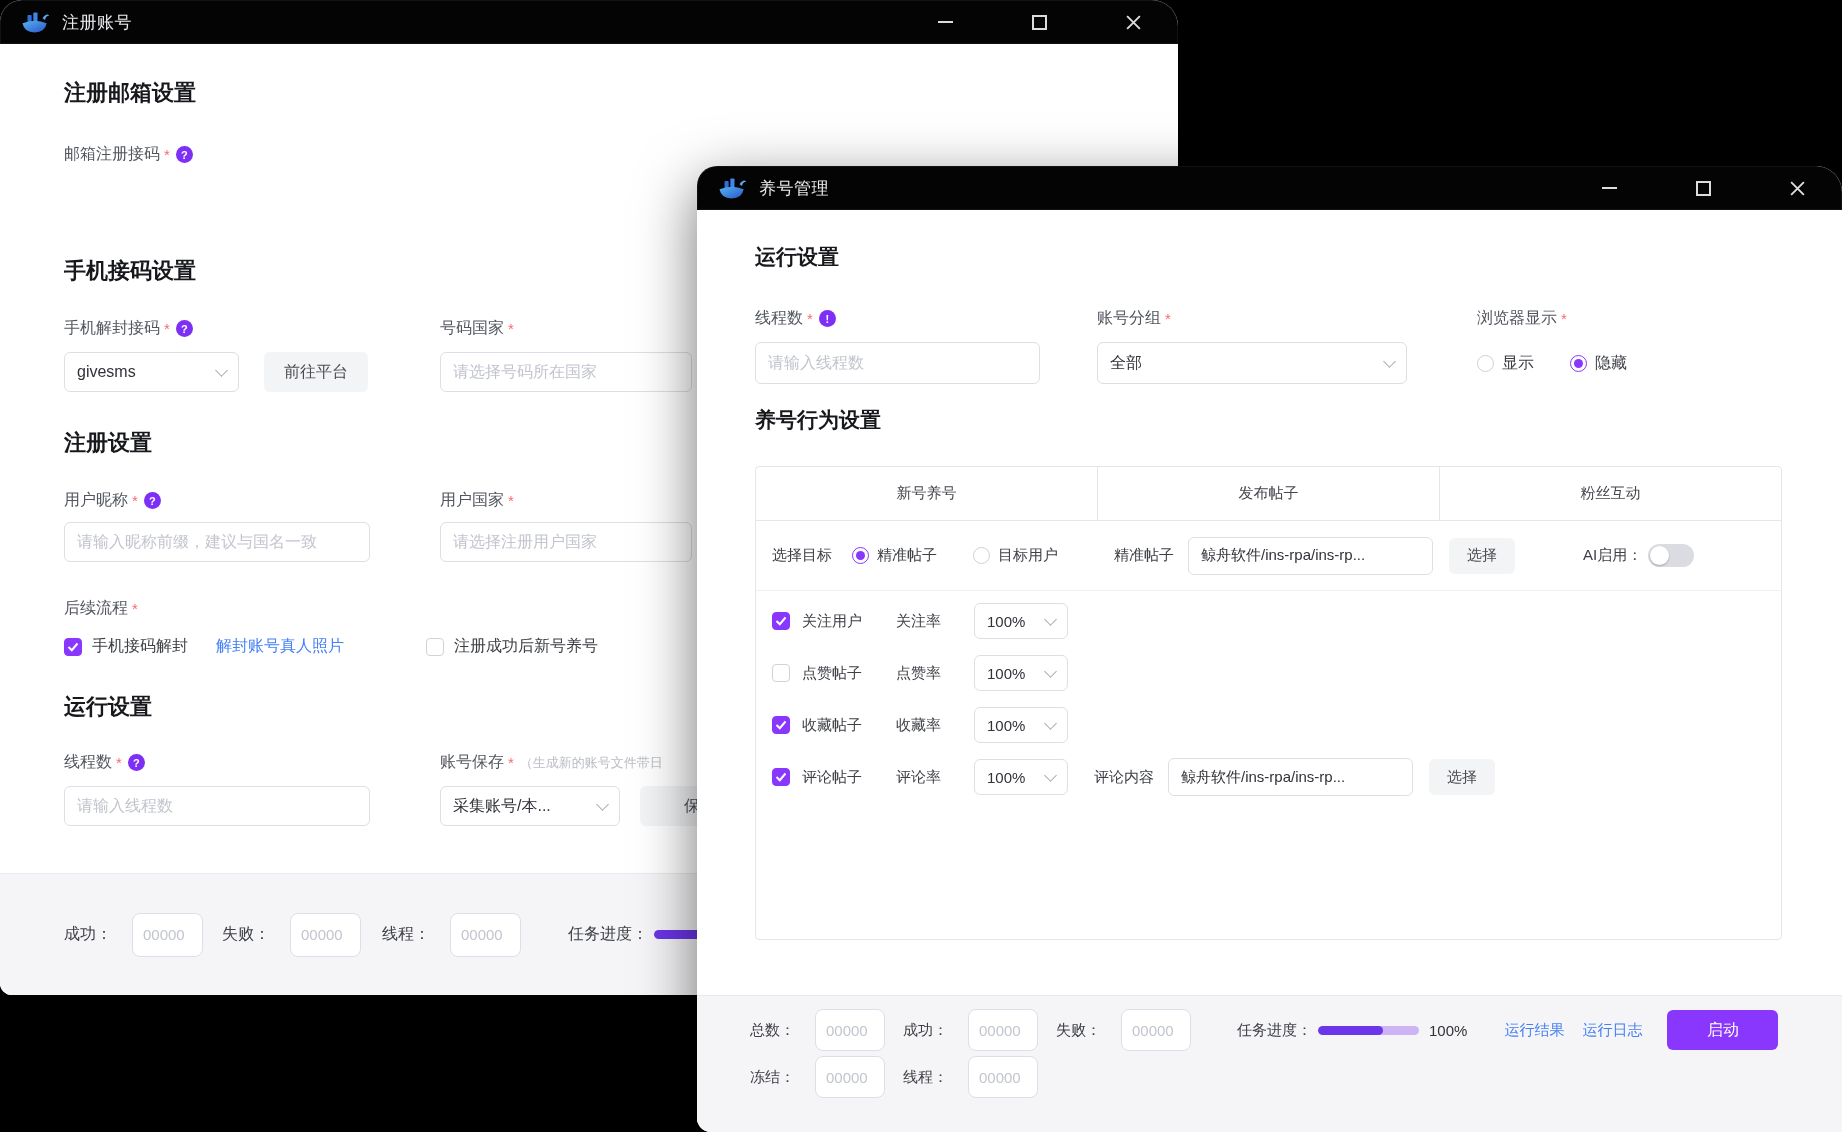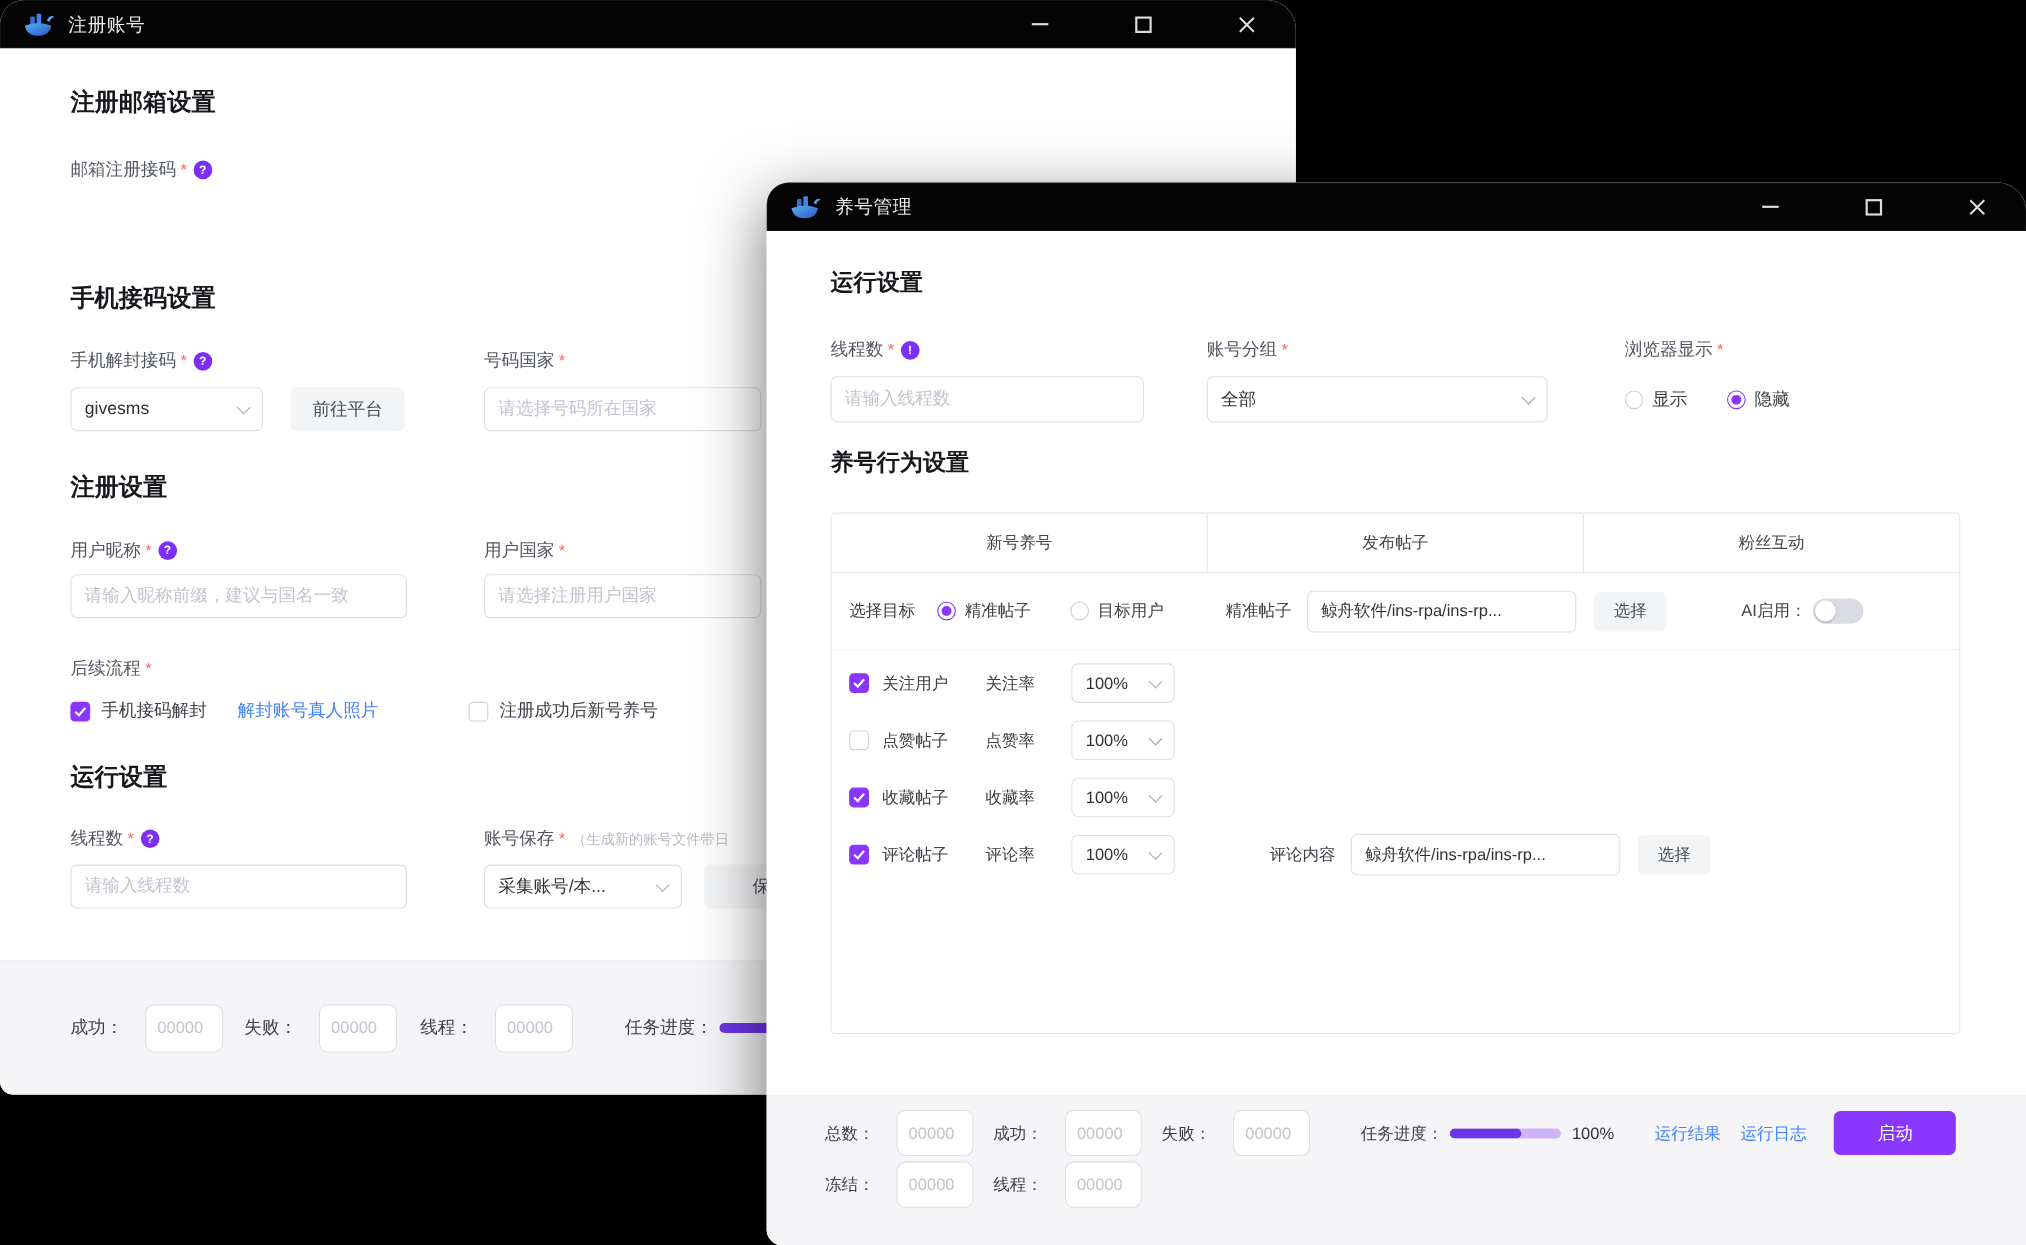--- a/index.html
+++ b/index.html
@@ -130,21 +130,21 @@
   .panel .tin{height:38px;font-size:15px}
   .panel .btn-gray{height:36px;font-size:15px;padding:0 18px}
   .panel .sel{height:36px;font-size:15px}
   .ml14{margin-left:14px}.ml16{margin-left:16px}.ml20{margin-left:20px}.ml36{margin-left:36px}.ml56{margin-left:56px}
   .ai-label{font-size:15px;color:#3e4046;margin-left:68px;white-space:nowrap}
   .act-rows{padding-top:4px}
   .act-row{height:52px}
   .albl{margin-left:12px;width:82px}
   .rlbl{width:68px;margin-left:12px}
   .rate-sel{width:94px;margin-left:10px;color:#303238}
-  .clbl{margin-left:86px}
+  .clbl{margin-left:26px}
 
   .rf-row{position:absolute;left:53px;display:flex;align-items:center}
   .rf-row1{top:13px}
   .rf-row2{top:60px}
   .gap18{margin-left:18px}
   .rf-progress{margin-left:46px}
   .rf-links{display:flex;align-items:center;margin-left:37px}
   .rf-link2{margin-left:18px}
   .btn-start{width:111px;height:40px;margin-left:25px;font-size:16px;border-radius:6px}
   .win-nurture .link{font-size:15px}

